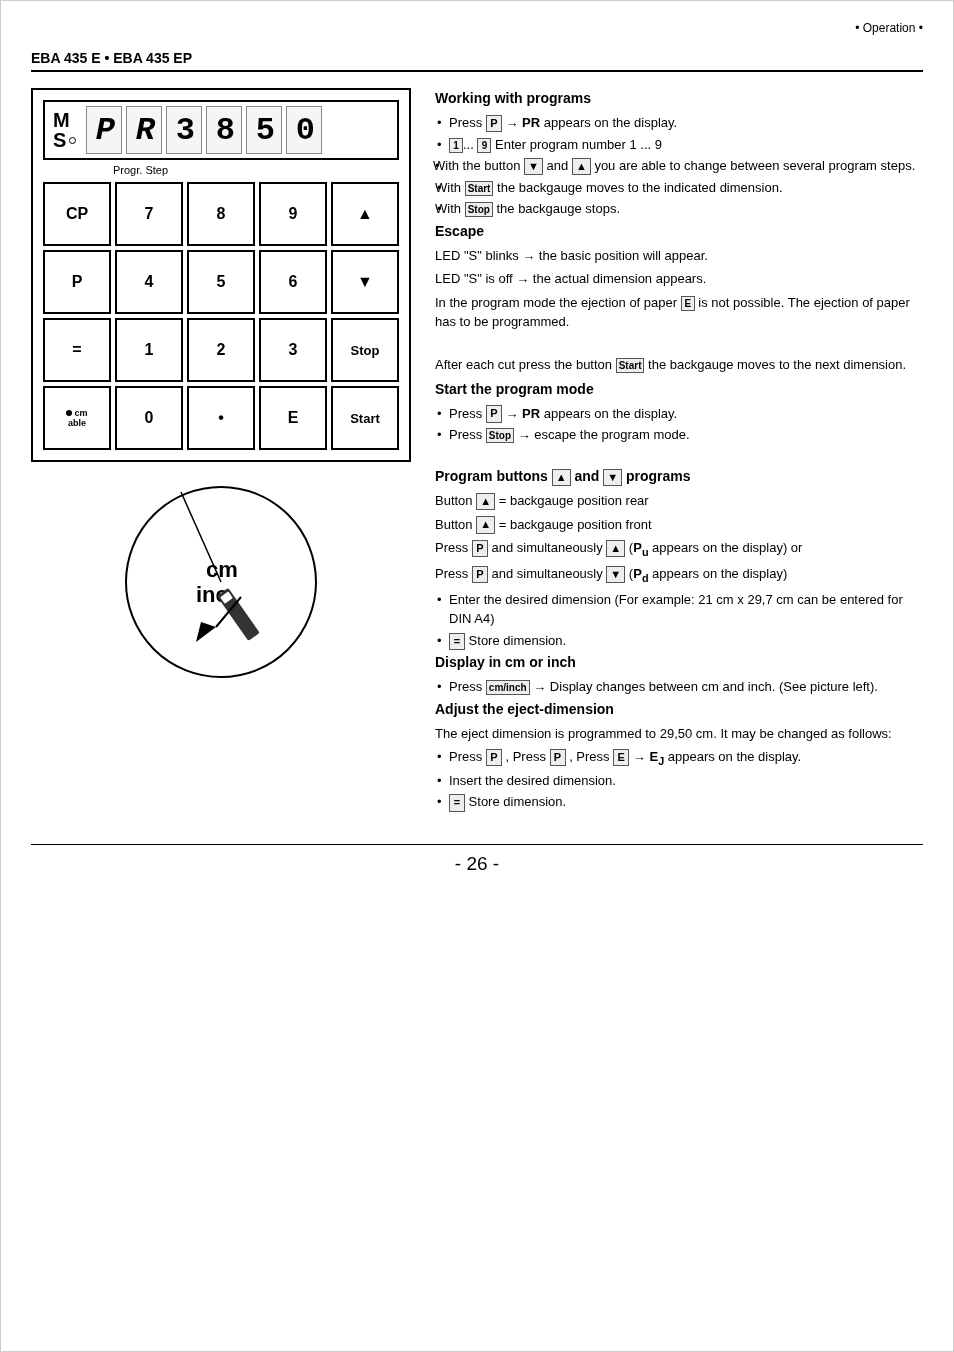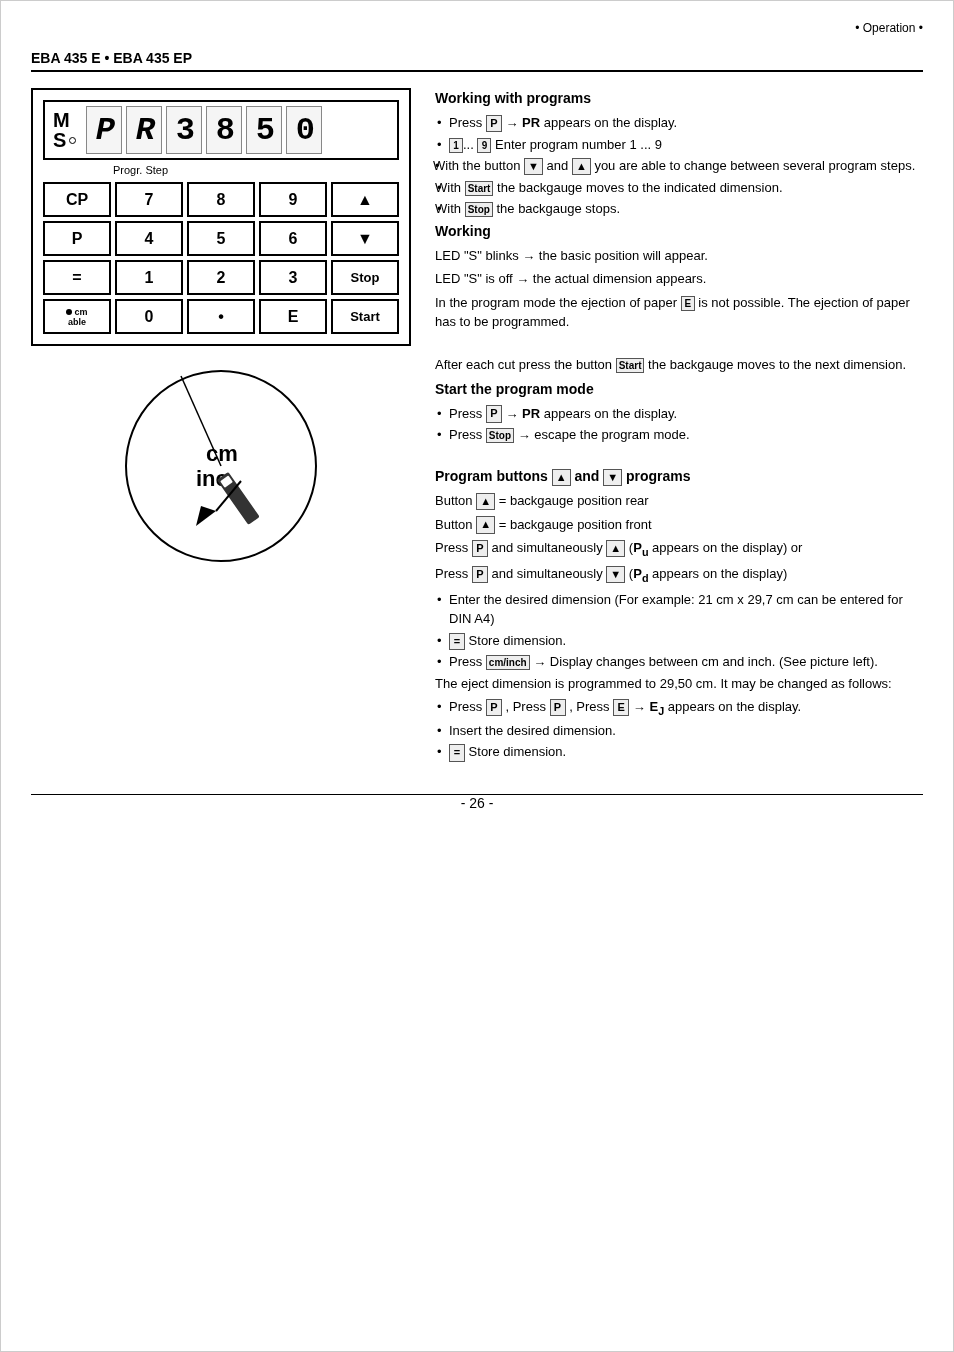--- a/index.html
+++ b/index.html
@@ -127,21 +127,21 @@
       grid-template-columns: repeat(5, 1fr);
       gap: 4px;
       margin-top: 22px;
     }
 
     .key-btn {
       border: 2px solid #000;
       background: #fff;
       font-size: 16px;
       font-weight: bold;
-      height: 35px;
+      height: 64px;
       display: flex;
       align-items: center;
       justify-content: center;
       cursor: pointer;
       position: relative;
     }
 
     .key-btn.stop-key {
       font-size: 13px;
       font-weight: bold;
@@ -239,22 +239,23 @@
     }
 
     .italic-pr {
       font-weight: bold;
     }
 
     
     .page-footer {
       border-top: 1px solid #000;
       margin-top: 30px;
+      padding-top: 8px;
       text-align: center;
-      font-size: 14px;
+      font-size: 19px;
     }
   </style>
 </head>
 <body>
 
 <div class="page-container">
 
   <div class="top-header">
     <span>• Operation •</span>
   </div>
@@ -362,21 +363,21 @@
             With <span class="inline-key-sm">Start</span> the backgauge moves to the indicated dimension.
           </li>
           <li style="list-style:none; padding-left:0;">
             With <span class="inline-key-sm">Stop</span> the backgauge stops.
           </li>
         </ul>
       </div>
 
       
       <div>
-        <div class="section-heading">Working</div>
+        <div class="section-heading">Escape</div>
         <p>LED "S" blinks → the basic position will appear.</p>
         <p>LED "S" is off → the actual dimension appears.</p>
         <p>In the program mode the ejection of paper <span class="inline-key-sm">E</span> is not possible. The ejection of paper has to be programmed.</p>
         <br>
         <p>After each cut press the button <span class="inline-key-sm">Start</span> the backgauge moves to the next dimension.</p>
       </div>
 
       
       <div>
         <div class="section-heading">Start the program mode</div>
@@ -402,29 +403,31 @@
         <p>Press <span class="inline-key">P</span> and simultaneously <span class="inline-key">▲</span> (<span class="italic-pr">P<sub>u</sub></span> appears on the display) or</p>
         <p>Press <span class="inline-key">P</span> and simultaneously <span class="inline-key">▼</span> (<span class="italic-pr">P<sub>d</sub></span> appears on the display)</p>
         <ul class="bullet-list">
           <li>Enter the desired dimension (For example: 21 cm x 29,7 cm can be entered for DIN A4)</li>
           <li><span class="inline-key">=</span> Store dimension.</li>
         </ul>
       </div>
 
       
       <div>
+        <div class="section-heading">Display in cm or inch</div>
         <ul class="bullet-list">
           <li>
             Press <span class="inline-key-sm">cm/inch</span> → Display changes between cm and inch. (See picture left).
           </li>
         </ul>
       </div>
 
       
       <div>
+        <div class="section-heading">Adjust the eject-dimension</div>
         <p>The eject dimension is programmed to 29,50 cm. It may be changed as follows:</p>
         <ul class="bullet-list">
           <li>
             Press <span class="inline-key">P</span> , Press <span class="inline-key">P</span> , Press <span class="inline-key">E</span> → <span class="italic-pr">E<sub>J</sub></span> appears on the display.
           </li>
           <li>Insert the desired dimension.</li>
           <li><span class="inline-key">=</span> Store dimension.</li>
         </ul>
       </div>
 

